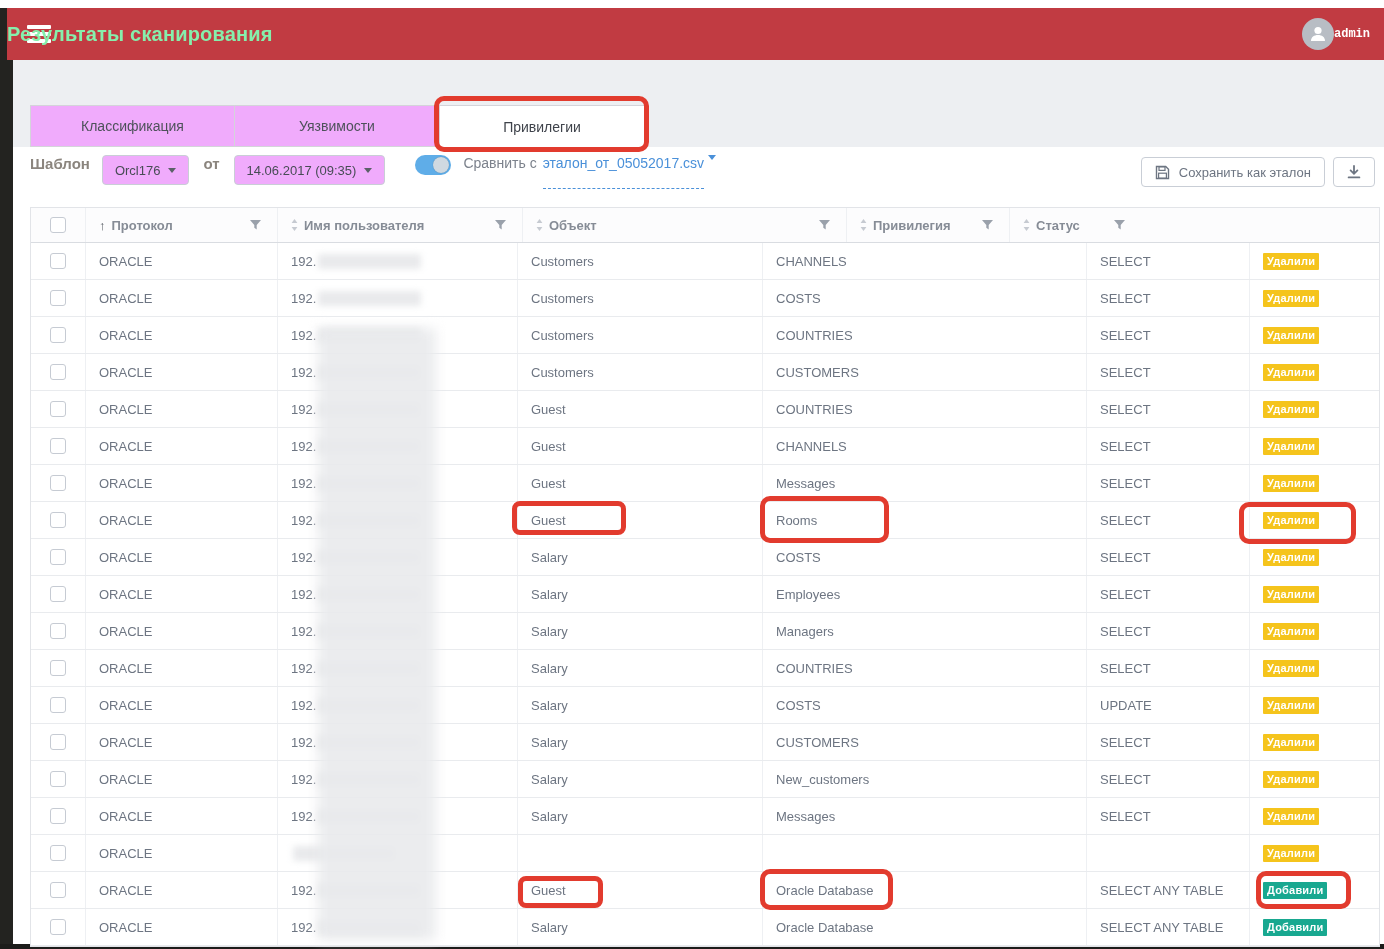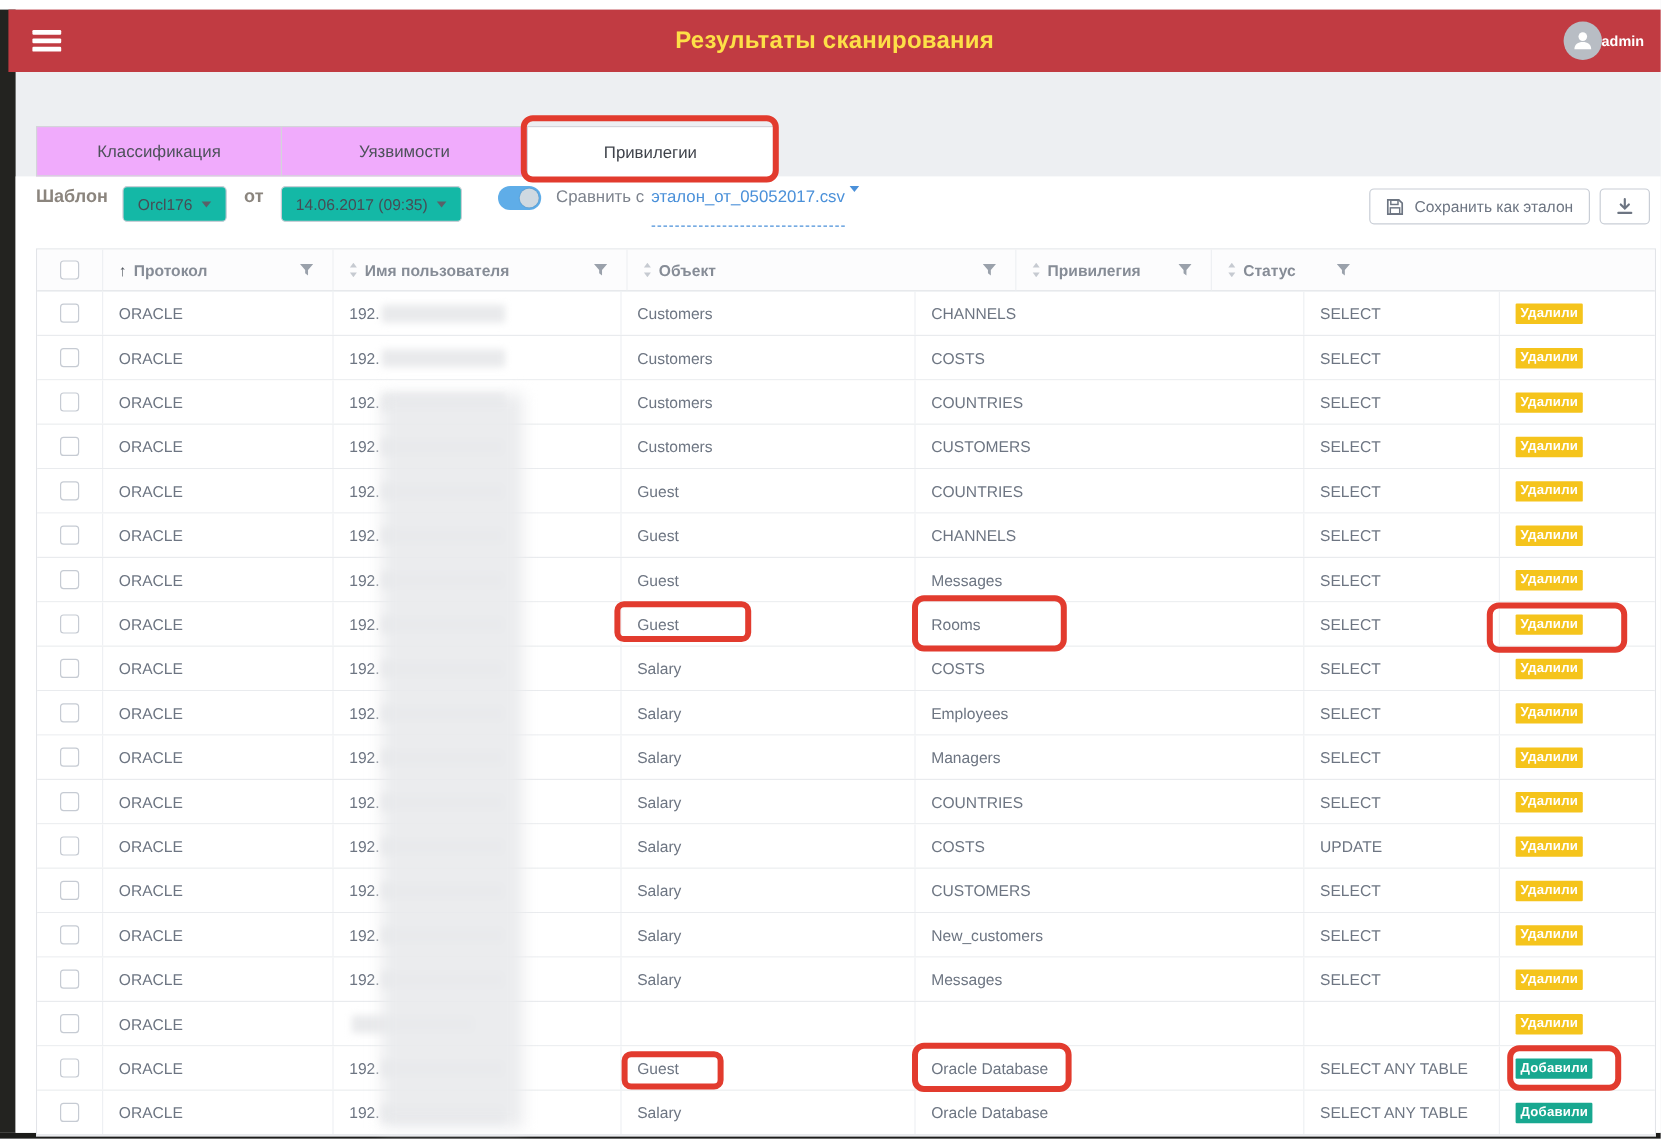--- a/index.html
+++ b/index.html
@@ -16,24 +16,24 @@
   .bottom-strip{ position:absolute; left:0; top:944px; width:1384px; height:5px; background:#1c1c1a; }
 
   
   .topbar {
     position:absolute; left:7px; top:8px; width:1377px; height:52px;
     background:#c13b42; display:flex; align-items:center;
   }
   .hamburger { margin-left:20px; width:24px; height:18px; display:flex; flex-direction:column; justify-content:space-between; cursor:pointer; }
   .hamburger span { display:block; height:4px; background:#fff; border-radius:1px; }
   .topbar-title {
-    position:absolute; left:0; right:0; text-align:center;
-    color:#fde047; font-size:20px; font-weight:bold; letter-spacing:.2px;
-  }
-  .topbar-right { position:absolute; right:14px; display:flex; align-items:center; gap:0; }
+    position:absolute; left:0; right:0; text-align:left;
+    color:#86efac; font-size:20px; font-weight:bold; letter-spacing:.2px;
+  }
+  .topbar-right { position:absolute; right:14px; display:flex; align-items:center; gap:0;font-family:Liberation Mono, monospace; }
   .avatar { width:32px; height:32px; border-radius:50%; background:#b8bdc4; display:flex; align-items:center; justify-content:center; }
   .admin-name { color:#fff; font-weight:bold; font-size:12px; }
 
   
   .panel { position:absolute; left:13px; top:147px; width:1371px; height:797px; background:#fff; overflow:hidden; }
 
   
   .tabs { position:absolute; left:30px; top:105px; display:flex; z-index:3; }
   .tab {
     width:205px; height:42px; display:flex; align-items:center; justify-content:center;
@@ -43,21 +43,21 @@
   .tab:first-child { border-left:1px solid #d4d4da; }
   .tab.active { background:#fff; border-bottom:1px solid #fff; height:43px; color:#3f434b; }
 
   
   .toolbar {
     position:absolute; left:30px; top:155px; width:1345px; height:34px;
     display:flex; z-index:3;
   }
   .tb-label { font-size:15px; font-weight:bold; color:#8b857e; margin-right:12px; }
   .select {
-    display:flex; align-items:center; gap:8px; background:#14b8a6;
+    display:flex; align-items:center; gap:8px; background:#f0abfc;
     border:1px solid #c9ced6; border-radius:4px; height:30px; padding:0 12px;
     font-size:13px; color:#474c55; cursor:pointer;
   }
   .caret-down { width:0; height:0; border-left:4px solid transparent; border-right:4px solid transparent; border-top:5px solid #5a6068; }
   .tb-from { margin:0 14px; }
   .toggle {
     margin-left:30px; margin-right:12px; width:36px; height:20px; border-radius:10px;
     background:#5fade8; position:relative; cursor:pointer; flex:0 0 auto;
   }
   .toggle .knob {

